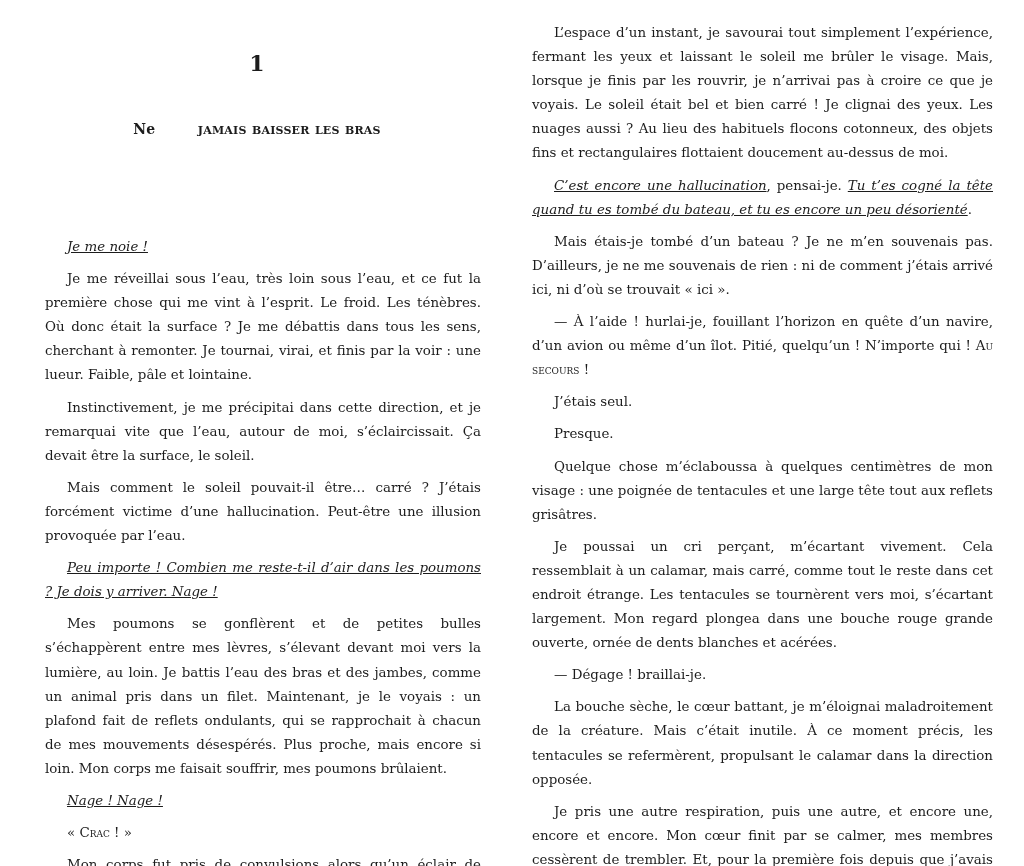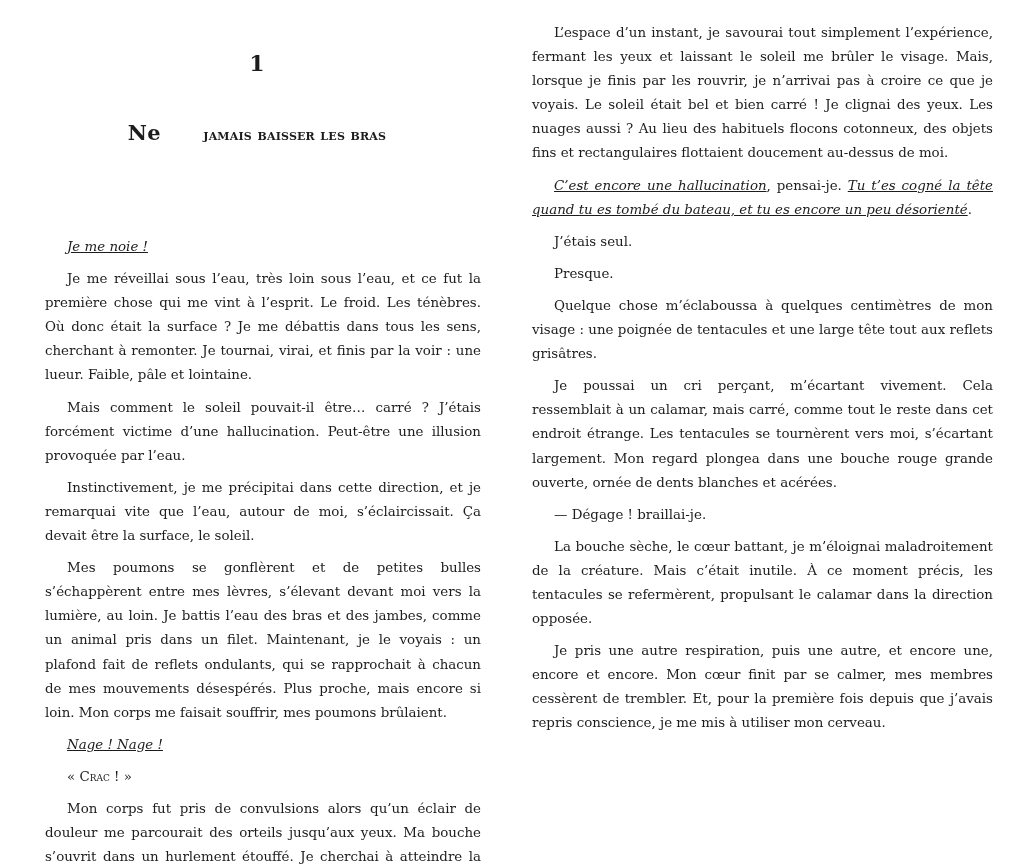--- a/index.html
+++ b/index.html
@@ -5,57 +5,62 @@
   html, body { margin: 0; padding: 0; background: #ffffff; }
   body { width: 1024px; height: 866px; position: relative; overflow: hidden;
          font-family: "DejaVu Serif", "Liberation Serif", serif; color: #1c1c1c; }
   .page { position: absolute; top: 0; }
   .page-left { left: 37px; width: 452px; }
   .page-right { left: 524px; width: 477px; top: 13px; }
   .chapter-number { position: absolute; left: 0; width: 440px; top: 50px; text-align: center;
                     font-weight: bold; font-size: 22px; }
   .chapter-title { position: absolute; left: 0; width: 440px; top: 120px; text-align: center;
                    font-weight: bold; font-size: 15px; letter-spacing: 0.2px; }
-  .chapter-title .big { font-size: 21px; }
+  .chapter-title .big { font-size: 14px; }
   .chapter-title .sc { font-variant: small-caps; text-transform: lowercase; margin-left: 37px; }
   .body-text { position: absolute; top: 227px; left: 0; width: 452px; }
   .page-right .body-text { top: 0; width: 477px; }
   p { margin: 8px; font-size: 13.4px; line-height: 24.1px; text-align: justify;
       text-indent: 22px; hyphens: manual; }
   .it { font-style: italic; text-decoration: underline; }
   .sc { font-variant: small-caps; }
 </style>
 </head>
 <body>
 
 <div class="page page-left">
   <div class="chapter-number">1</div>
   <div class="chapter-title">
     <span class="big">Ne</span>
     <span class="sc">jamais baisser les bras</span>
   </div>
   <div class="body-text">
     <p class="it">Je me noie !</p>
     <p>Je me réveillai sous l’eau, très loin sous l’eau, et ce fut la première chose qui me vint à l’esprit. Le froid. Les ténèbres. Où donc était la surface ? Je me débattis dans tous les sens, cherchant à remonter. Je tournai, virai, et finis par la voir : une lueur. Faible, pâle et lointaine.</p>
+    <p>Instinctivement, je me précipitai dans cette direction, et je remarquai vite que l’eau, autour de moi, s’éclaircissait. Ça devait être la surface, le soleil.</p>
     <p>Mais comment le soleil pouvait-il être… carré ? J’étais forcément victime d’une hallucination. Peut-être une illusion provoquée par l’eau.</p>
-    <p>Instinctivement, je me précipitai dans cette direction, et je remarquai vite que l’eau, autour de moi, s’éclaircissait. Ça devait être la surface, le soleil.</p>
+    <p class="it">Peu importe ! Combien me reste-t-il d’air dans les poumons ? Je dois y arriver. Nage !</p>
     <p>Mes poumons se gonflèrent et de petites bulles s’échappèrent entre mes lèvres, s’élevant devant moi vers la lumière, au loin. Je battis l’eau des bras et des jambes, comme un animal pris dans un filet. Maintenant, je le voyais : un plafond fait de reflets ondulants, qui se rapprochait à chacun de mes mouvements désespérés. Plus proche, mais encore si loin. Mon corps me faisait souffrir, mes poumons brûlaient.</p>
     <p class="it">Nage ! Nage !</p>
     <p class="sc">« Crac ! »</p>
     <p>Mon corps fut pris de convulsions alors qu’un éclair de douleur me parcourait des orteils jusqu’aux yeux. Ma bouche s’ouvrit dans un hurlement étouffé. Je cherchai à atteindre la lueur, avide d’air, de vie.</p>
 
   </div>
 </div>
 
 <div class="page page-right">
   <div class="body-text">
     <p>L’espace d’un instant, je savourai tout simplement l’expérience, fermant les yeux et laissant le soleil me brûler le visage. Mais, lorsque je finis par les rouvrir, je n’arrivai pas à croire ce que je voyais. Le soleil était bel et bien carré ! Je clignai des yeux. Les nuages aussi ? Au lieu des habituels flocons cotonneux, des objets fins et rectangulaires flottaient doucement au-dessus de moi.</p>
     <p>
       <span class="it">C’est encore une hallucination</span><span>, pensai-je. </span><span class="it">Tu t’es cogné la tête quand tu es tombé du bateau, et tu es encore un peu désorienté</span><span>.</span>
     </p>
+    <p>Mais étais-je tombé d’un bateau ? Je ne m’en souvenais pas. D’ailleurs, je ne me souvenais de rien : ni de comment j’étais arrivé ici, ni d’où se trouvait « ici ».</p>
+    <p>
+      <span>— À l’aide ! hurlai-je, fouillant l’horizon en quête d’un navire, d’un avion ou même d’un îlot. Pitié, quelqu’un ! N’importe qui ! </span><span class="sc">Au secours</span><span> !</span>
+    </p>
     <p>J’étais seul.</p>
     <p>Presque.</p>
     <p>Quelque chose m’éclaboussa à quelques centimètres de mon visage : une poignée de tentacules et une large tête tout aux reflets grisâtres.</p>
     <p>Je poussai un cri perçant, m’écartant vivement. Cela ressemblait à un calamar, mais carré, comme tout le reste dans cet endroit étrange. Les tentacules se tournèrent vers moi, s’écartant largement. Mon regard plongea dans une bouche rouge grande ouverte, ornée de dents blanches et acérées.</p>
     <p>— Dégage ! braillai-je.</p>
     <p>La bouche sèche, le cœur battant, je m’éloignai maladroitement de la créature. Mais c’était inutile. À ce moment précis, les tentacules se refermèrent, propulsant le calamar dans la direction opposée.</p>
     <p>Je pris une autre respiration, puis une autre, et encore une, encore et encore. Mon cœur finit par se calmer, mes membres cessèrent de trembler. Et, pour la première fois depuis que j’avais repris conscience, je me mis à utiliser mon cerveau.</p>
   </div>
 </div>
 

